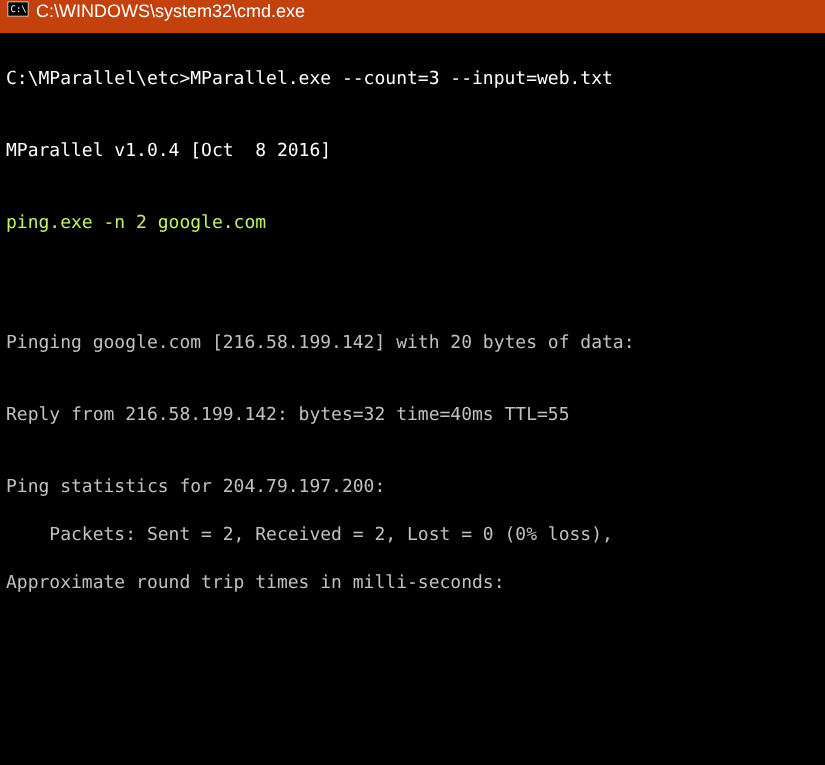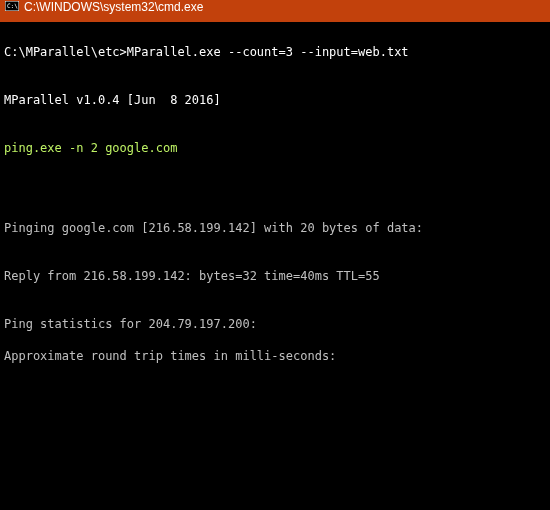--- a/index.html
+++ b/index.html
@@ -58,31 +58,32 @@
       <rect x="0" y="0" width="14" height="10" fill="#000" stroke="#fff" stroke-width="1"></rect>
       <text x="2" y="7" font-size="6" fill="#fff" font-family="monospace">C:\</text>
     </svg>
   </span>
   <span>C:\WINDOWS\system32\cmd.exe</span>
 </div>
 
 <div class="terminal">
 <span class="line white">C:\MParallel\etc&gt;MParallel.exe --count=3 --input=web.txt</span>
 <span class="line"></span>
-<span class="line white">MParallel v1.0.4 [Jun  8 2016]</span>
+<span class="line white">MParallel v1.0.4 [Oct  8 2016]</span>
 <span class="line"></span>
 <span class="line cyan">ping.exe -n 2 google.com</span>
 <span class="line"></span>
 <span class="line"></span>
 <span class="line"></span>
 <span class="line gray">Pinging google.com [216.58.199.142] with 20 bytes of data:</span>
 <span class="line"></span>
 <span class="line gray">Reply from 216.58.199.142: bytes=32 time=40ms TTL=55</span>
 <span class="line"></span>
 <span class="line gray">Ping statistics for 204.79.197.200:</span>
+<span class="line gray">    Packets: Sent = 2, Received = 2, Lost = 0 (0% loss),</span>
 <span class="line gray">Approximate round trip times in milli-seconds:</span>
 
 
 <span class="line"></span>
 
 
 
 
 <span class="line"></span>
 

